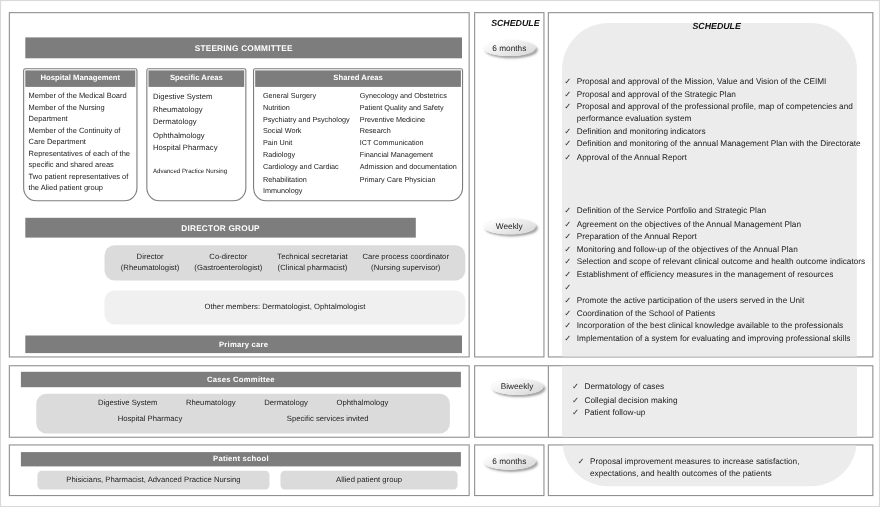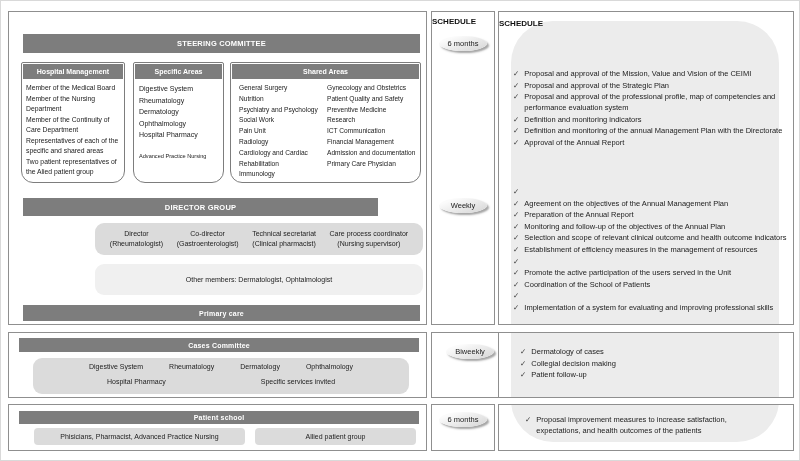--- a/index.html
+++ b/index.html
@@ -19,21 +19,21 @@
     position:absolute;left:1px;right:1px;top:1px;height:15px;background:#7d7d7d;color:#fff;
     font-weight:bold;font-size:7px;display:flex;align-items:center;justify-content:center;
   }
   .subbody{position:absolute;left:5px;right:3px;top:20px;bottom:4px;font-size:7px;line-height:11px;}
   .gray-round{position:absolute;background:#dbdbdb;border-radius:9px;box-sizing:border-box;}
   .light-round{position:absolute;background:#f0f0f0;border-radius:9px;box-sizing:border-box;}
   .roles{display:flex;align-items:center;justify-content:space-around;padding:0 8px;}
   .role{white-space:pre-line;text-align:center;font-size:7px;line-height:10px;}
   .centered-text{display:flex;align-items:center;justify-content:center;font-size:7px;}
   .svc-row{display:flex;justify-content:center;gap:26px;font-size:7px;position:absolute;left:0;right:0;}
-  .col-title{position:absolute;left:0;right:0;text-align:left;font-weight:bold;font-size:8px;color:#111;}
+  .col-title{position:absolute;left:11px;right:0;text-align:center;font-weight:bold;font-size:8px;color:#111;font-style:italic;}
   .oval{
     position:absolute;left:50%;transform:translateX(-50%);width:48px;height:15px;
     background:linear-gradient(160deg,#fbfbfb 20%,#dcdcdc 85%);border-radius:50%;
     box-shadow:2px 2px 2px rgba(90,90,90,.55);
     display:flex;align-items:center;justify-content:center;font-size:7.5px;color:#222;
   }
   .blob{position:absolute;background:#ececec;}
   .fn-list{position:absolute;z-index:1;}
   .fn-item{display:flex;gap:5px;font-size:7.5px;line-height:11px;margin-bottom:.6px;}
   .check{flex:0 0 auto;color:#3a3a3a;font-size:7.5px;}
@@ -151,20 +151,21 @@
         <span>Definition and monitoring of the annual Management Plan with the Directorate</span>
       </div>
         <div class="fn-item">
         <span class="check">✓</span>
         <span>Approval of the Annual Report</span>
       </div>
       </div>
     <div class="fn-list" style="left:14px;top:174px;width:276px;">
         <div class="fn-item">
         <span class="check">✓</span>
+        <span>Definition of the Service Portfolio and Strategic Plan</span>
       </div>
         <div class="fn-item">
         <span class="check">✓</span>
         <span>Agreement on the objectives of the Annual Management Plan</span>
       </div>
         <div class="fn-item">
         <span class="check">✓</span>
         <span>Preparation of the Annual Report</span>
       </div>
         <div class="fn-item">
@@ -185,20 +186,21 @@
         <div class="fn-item">
         <span class="check">✓</span>
         <span>Promote the active participation of the users served in the Unit</span>
       </div>
         <div class="fn-item">
         <span class="check">✓</span>
         <span>Coordination of the School of Patients</span>
       </div>
         <div class="fn-item">
         <span class="check">✓</span>
+        <span>Incorporation of the best clinical knowledge available to the professionals</span>
       </div>
         <div class="fn-item">
         <span class="check">✓</span>
         <span>Implementation of a system for evaluating and improving professional skills</span>
       </div>
       </div>
   </div>
 
   <div class="panel" style="left:7px;top:331px;width:419px;height:66px;">
     <div class="bar" style="left:10px;top:5px;width:400px;height:14px;font-size:7px;">Cases Committee</div>

